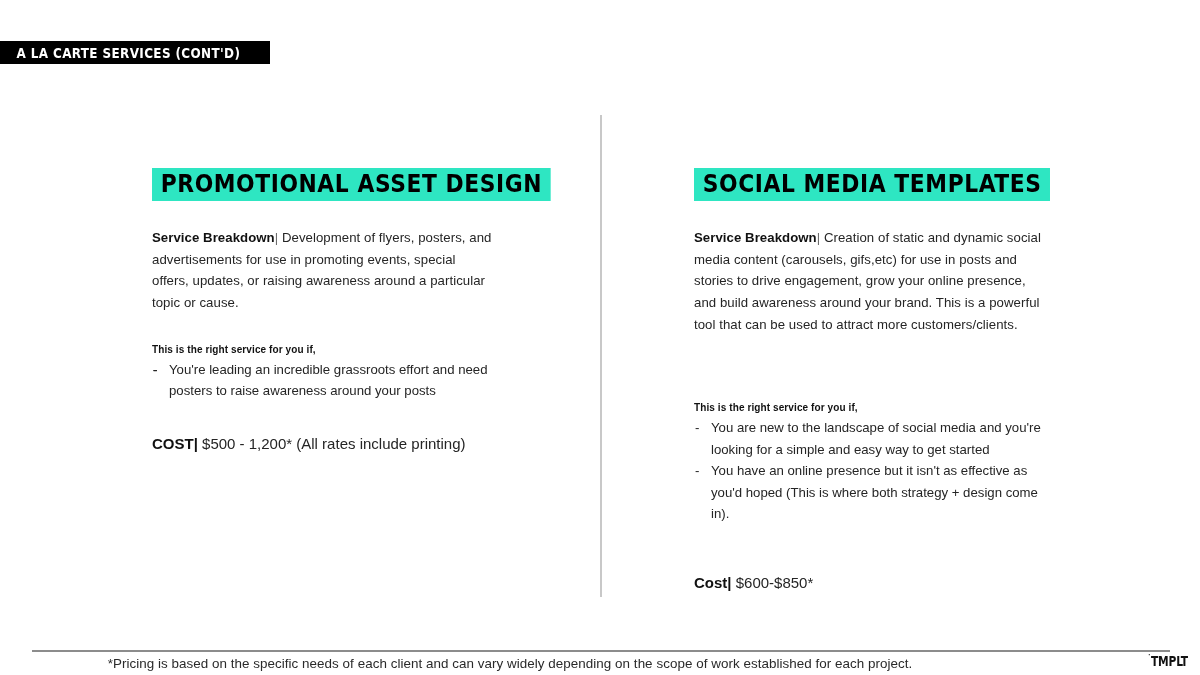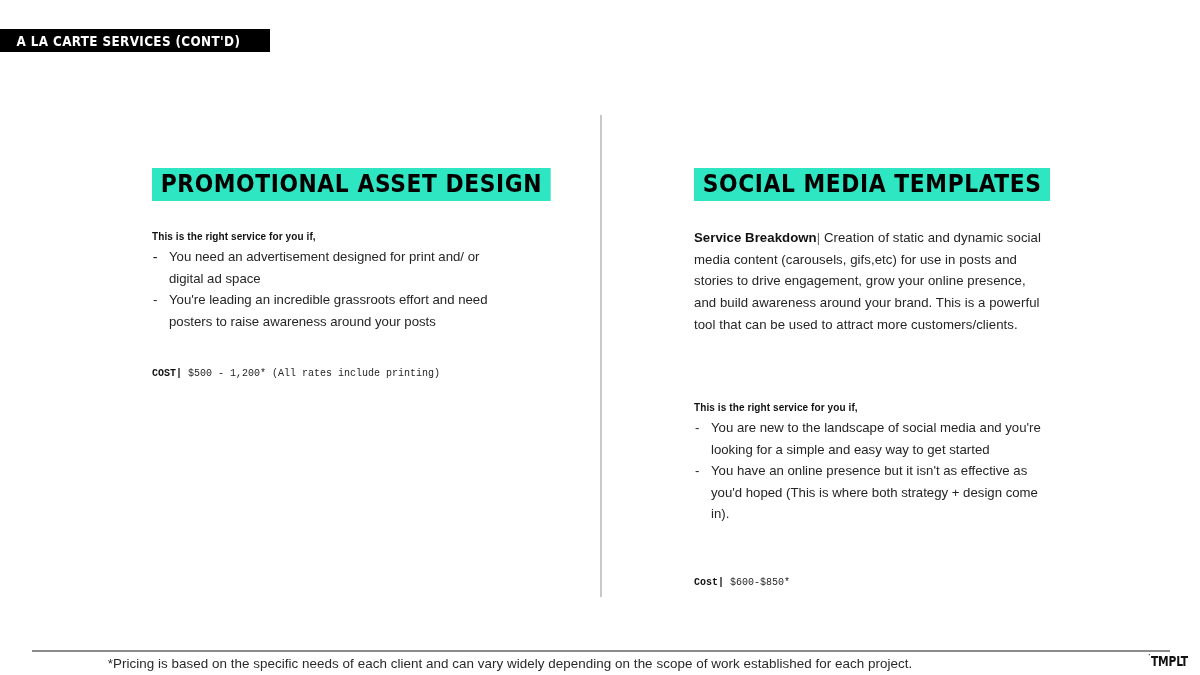--- a/index.html
+++ b/index.html
@@ -13,21 +13,21 @@
     font-family: "Liberation Sans", sans-serif;
     overflow: hidden;
     position: relative;
     color: #1a1a1a;
   }
 
   
   .header-bar {
     position: absolute;
     left: 0;
-    top: 29px;
+    top: 41px;
     width: 270px;
     height: 23px;
     background: #000000;
     display: flex;
     align-items: center;
   }
   .header-bar .header-title {
     color: #ffffff;
     font-family: "Liberation Sans Narrow", "DejaVu Sans Condensed", "Liberation Sans", sans-serif;
     font-weight: bold;
@@ -120,24 +120,23 @@
     position: absolute;
     left: 1px;
     top: 0;
     color: #252525;
   }
   .bullets-left  { max-width: 336px; }
   .bullets-right { max-width: 352px; margin-left: -8px; }
   .bullets-right li { padding-left: 14px; }
 
   .cost-line {
-    font-size: 10px;
+    font-size: 15px;
     line-height: 20px;
     color: #252525;
-    font-family: Liberation Mono, monospace;
   }
   .cost-left  { margin-top: 32px; }
   .cost-right { margin-top: 48px; }
   .cost-label {
     font-weight: bold;
     color: #111111;
   }
 
   
   .footer-rule {
@@ -187,26 +186,29 @@
   <span class="header-title">A LA CARTE SERVICES (CONT'D)</span>
 </div>
 
 <div class="vertical-divider"></div>
 
 <div class="columns">
 
   <div class="column column-left">
     <div class="service-title">PROMOTIONAL ASSET DESIGN</div>
 
+    <div class="body-block col-left-body">
+      <span class="lbl-bold">Service Breakdown</span><span class="pipe">|</span> <span>Development of flyers, posters, and advertisements for use in promoting events, special offers, updates, or raising awareness around a particular topic or cause.</span>
+    </div>
 
     <div class="qualifier ql-left">This is the right service for you if,</div>
 
     <ul class="bullets bullets-left">
       <li><span class="dash">-</span></li>
-      <li><span class="dash">-</span><span>You need an advertisement designed for print and/ or digital ad space</span></li>
+      <li><span class="dash">-</span></li>
       <li><span class="dash">-</span><span>You're leading an incredible grassroots effort and need posters to raise awareness around your posts</span></li>
     </ul>
 
     <div class="cost-line cost-left">
       <span class="cost-label">COST</span><span class="cost-label">|</span> <span>$500 - 1,200* (All rates include printing)</span>
     </div>
   </div>
 
   <div class="column column-right">
     <div class="service-title">SOCIAL MEDIA TEMPLATES</div>

